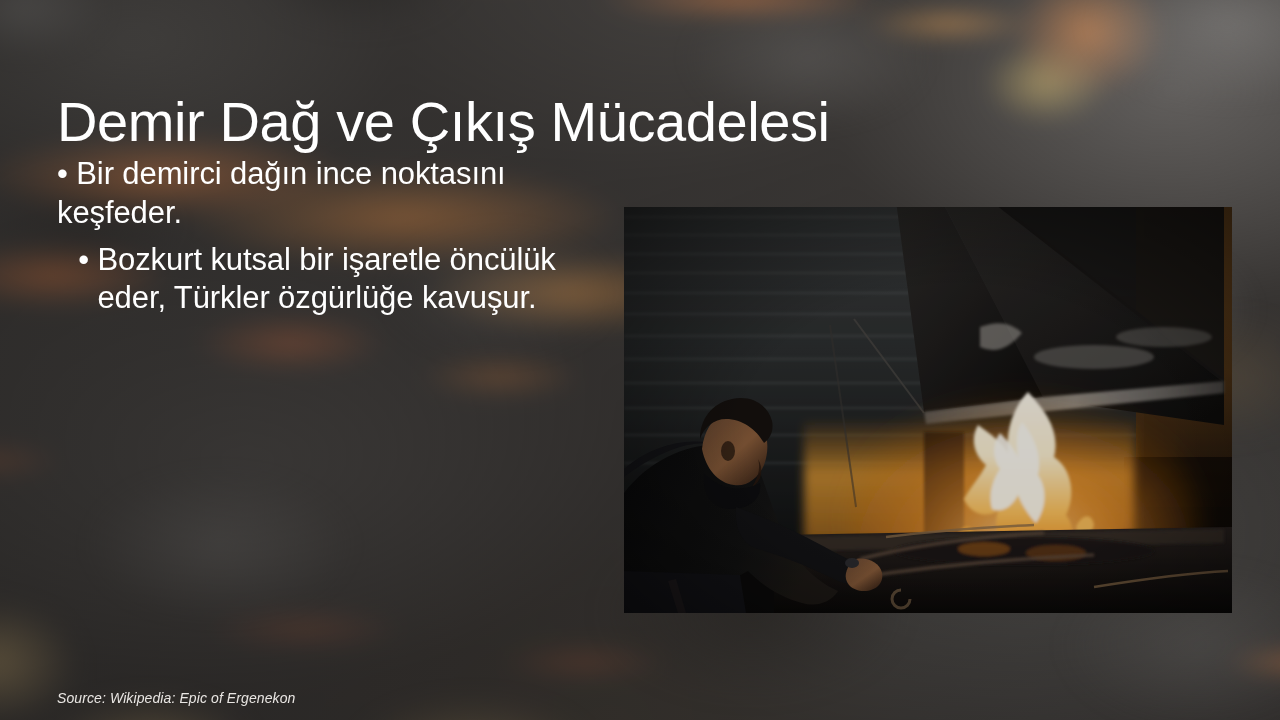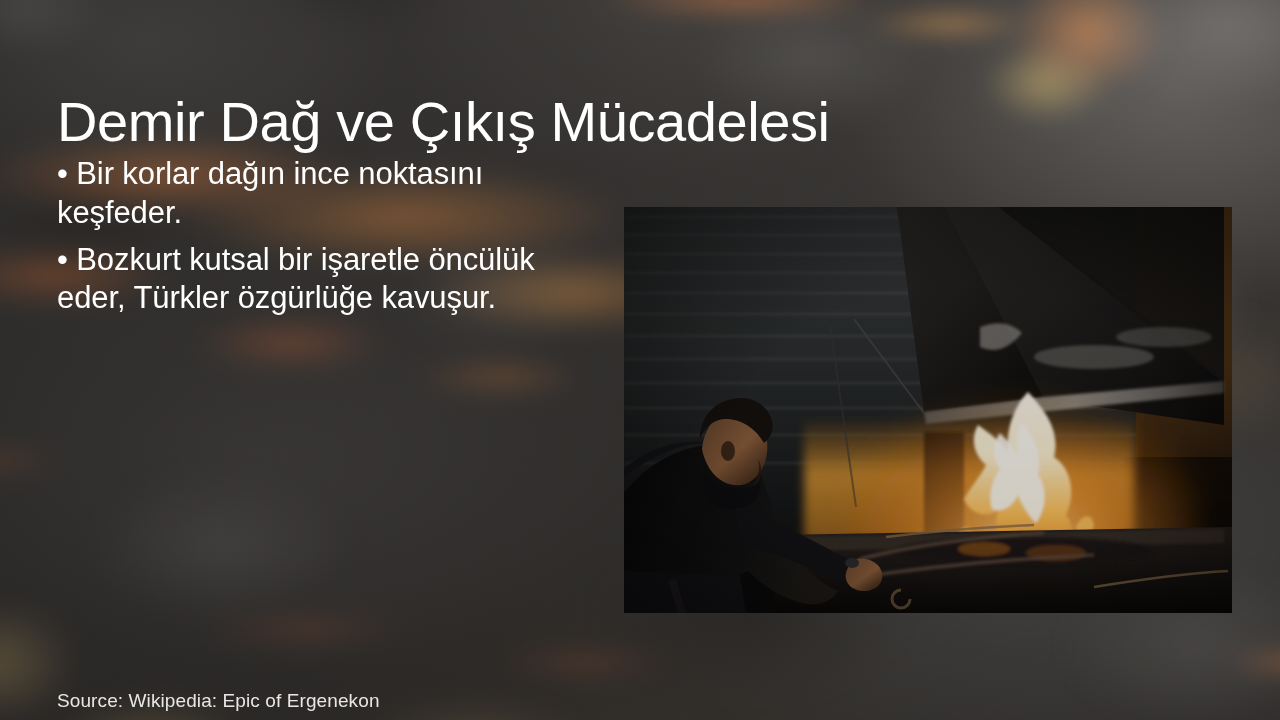--- a/index.html
+++ b/index.html
@@ -108,60 +108,61 @@
   }
   .bullet {
     color: #ffffff;
     font-size: 31px;
     font-weight: 400;
     line-height: 38.5px;
     letter-spacing: -0.1px;
     margin: 0 0 8.5px 0;
     text-indent: 0;
   }
-  .bullet:last-child { margin-bottom: 16px; }
+  .bullet:last-child { margin-bottom: 16px; text-align: center; }
 
   
   .photo {
     position: absolute;
     left: 624px;
     top: 207px;
     width: 608px;
     height: 406px;
     overflow: hidden;
     background: #0a0806;
   }
   .photo svg { display: block; width: 100%; height: 100%; }
 
   
   .source {
     position: absolute;
     left: 57px;
     top: 690px;
     color: #e9e6e3;
-    font-size: 19px;
+    font-size: 14px;
+    font-style: italic;
     letter-spacing: 0.1px;
     text-align: center;
   }
 </style>
 </head>
 <body>
 
 <div id="slide">
 
   <div class="bg-layer bg-base"></div>
   <div class="bg-layer bg-rocks"></div>
   <div class="bg-layer bg-tan"></div>
   <div class="bg-layer bg-lava"></div>
   <div class="bg-scrim"></div>
 
   <h1 class="title">Demir Dağ ve Çıkış Mücadelesi</h1>
 
   <div class="body">
-    <p class="bullet">• Bir korlar dağın ince noktasını keşfeder.</p>
+    <p class="bullet">• Bir demirci dağın ince noktasını keşfeder.</p>
     <p class="bullet">• Bozkurt kutsal bir işaretle öncülük eder, Türkler özgürlüğe kavuşur.</p>
   </div>
 
   <div class="photo">
     <svg viewBox="0 0 608 406" preserveAspectRatio="none" role="img">
       <defs>
         <linearGradient id="wallGrad" x1="0" y1="0" x2="0" y2="1">
           <stop offset="0" stop-color="#4c4f50"></stop>
           <stop offset="0.45" stop-color="#3a3d3e"></stop>
           <stop offset="1" stop-color="#17191a"></stop>

